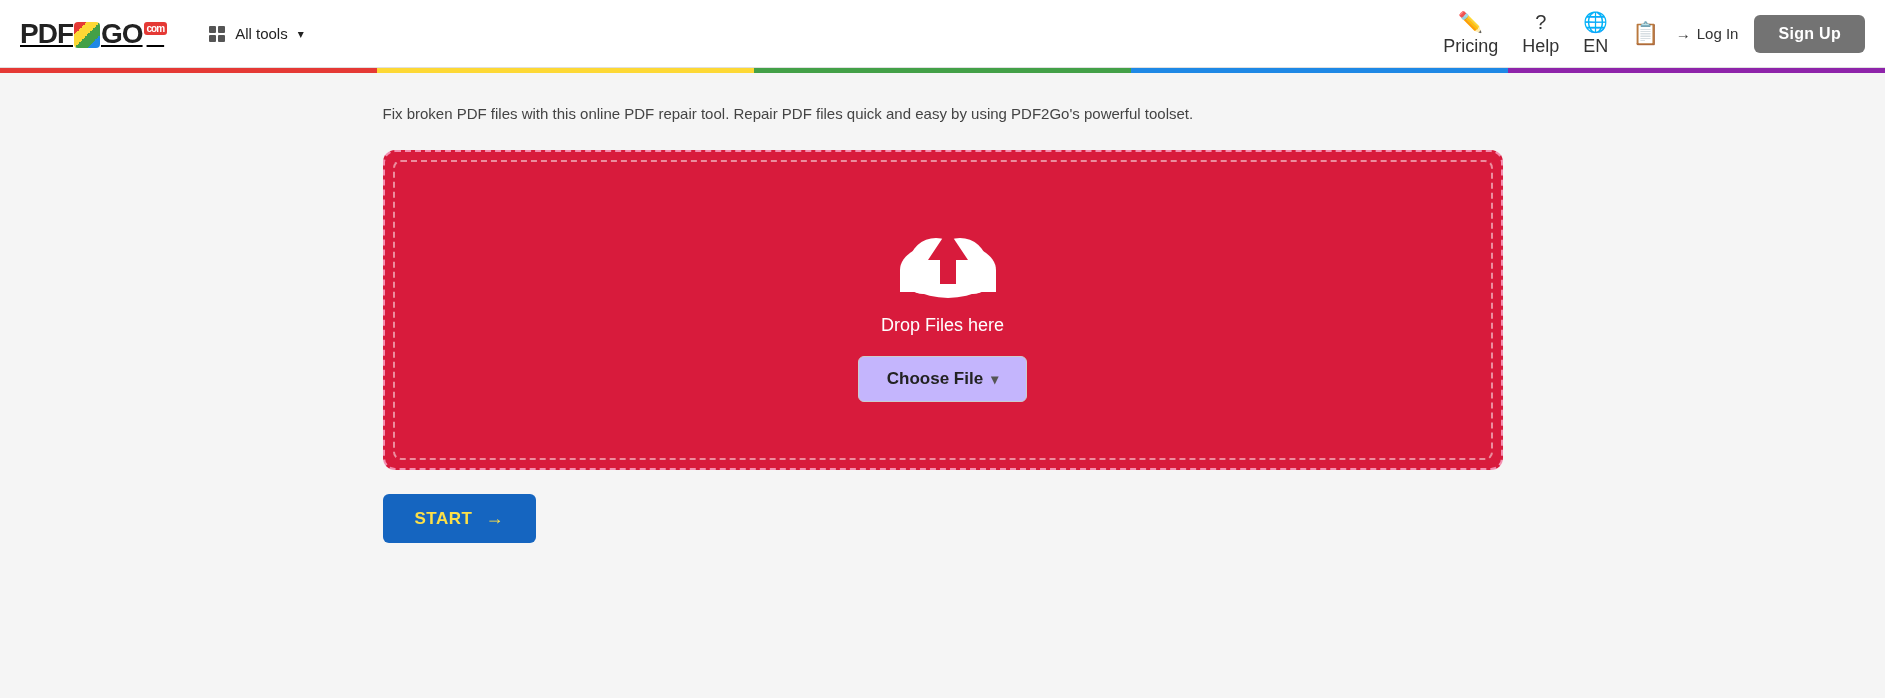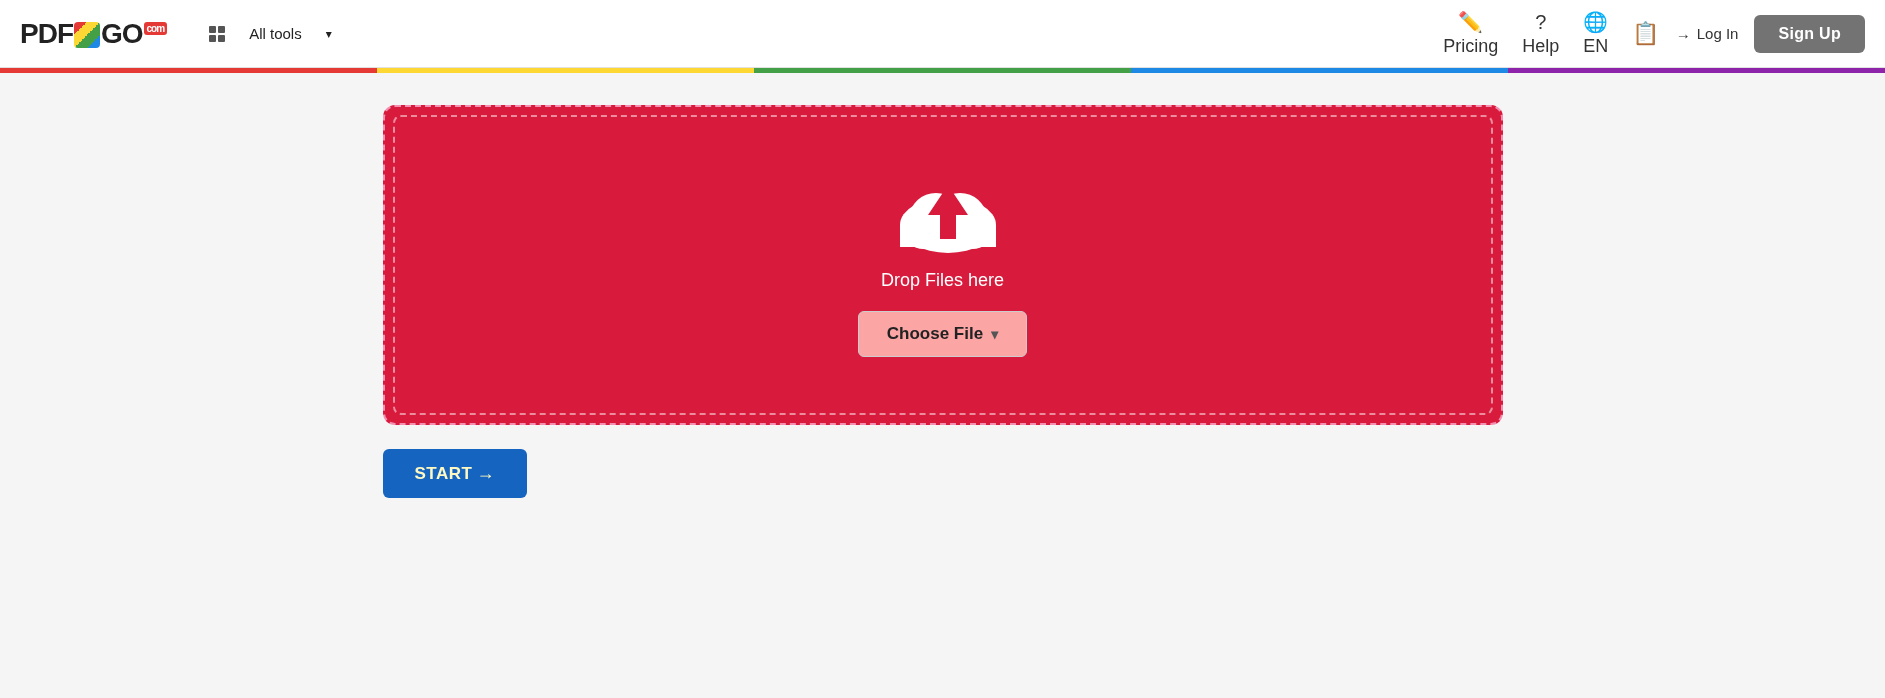--- a/index.html
+++ b/index.html
@@ -13,20 +13,21 @@
       align-items: center;
       padding: 0 20px;
       border-bottom: 1px solid #e0e0e0;
       position: relative;
       z-index: 10;
     }
     .logo {
       display: flex;
       align-items: center;
       margin-right: 30px;
+      text-decoration: underline;
     }
     .logo-text {
       font-size: 28px;
       font-weight: 900;
       color: #222;
       letter-spacing: -1px;
     }
     .logo-pdf { color: #222; }
     .logo-badge {
       font-size: 10px;
@@ -35,21 +36,21 @@
       border-radius: 3px;
       padding: 1px 3px;
       margin-left: 1px;
       vertical-align: super;
       font-weight: bold;
     }
 
     .all-tools-btn {
       display: flex;
       align-items: center;
-      gap: 24px;
+      gap: 10px;
       cursor: pointer;
       padding: 8px 12px;
       border-radius: 6px;
       border: none;
       background: transparent;
       font-size: 15px;
       color: #222;
       font-weight: 500;
     }
     .grid-icon {
@@ -166,21 +167,21 @@
       height: 85px;
       margin-bottom: 18px;
       position: relative;
     }
 
     
     .choose-file-btn {
       display: flex;
       align-items: center;
       gap: 8px;
-      background: #fca5a5;
+      background: #c4b5fd;
       border: 1px solid #ccc;
       border-radius: 6px;
       padding: 12px 28px;
       font-size: 17px;
       font-weight: 600;
       color: #222;
       cursor: pointer;
       margin-top: 20px;
     }
     .choose-file-chevron {
@@ -190,30 +191,30 @@
 
     .drop-text {
       color: #fff;
       font-size: 18px;
       font-weight: 400;
     }
 
     
     .start-btn {
       background: #1565c0;
-      color: #fef9c3;
+      color: #fde047;
       border: none;
       border-radius: 6px;
       padding: 14px 32px;
       font-size: 17px;
       font-weight: 700;
       cursor: pointer;
       display: flex;
       align-items: center;
-      gap: 4px;
+      gap: 13px;
       letter-spacing: 0.5px;
     }
     .arrow-icon { font-size: 18px; }
   </style>
 </head>
 <body>
 
 <header class="header">
 
   <div class="logo">
@@ -265,20 +266,21 @@
   </button>
 
   <button class="signup-btn">
     <span>Sign Up</span>
   </button>
 </header>
 
 <div class="rainbow-bar"></div>
 
 <main class="main-content">
+  <p class="page-description">Fix broken PDF files with this online PDF repair tool. Repair PDF files quick and easy by using PDF2Go's powerful toolset.</p>
 
   <div class="drop-zone-outer">
     <div class="drop-zone-inner">
 
       <div class="cloud-upload-icon">
         <svg viewBox="0 0 120 90" width="120" height="90" xmlns="http://www.w3.org/2000/svg">
 
           <ellipse cx="60" cy="58" rx="48" ry="28" fill="white"></ellipse>
           <ellipse cx="36" cy="62" rx="22" ry="20" fill="white"></ellipse>
           <ellipse cx="84" cy="62" rx="22" ry="20" fill="white"></ellipse>

